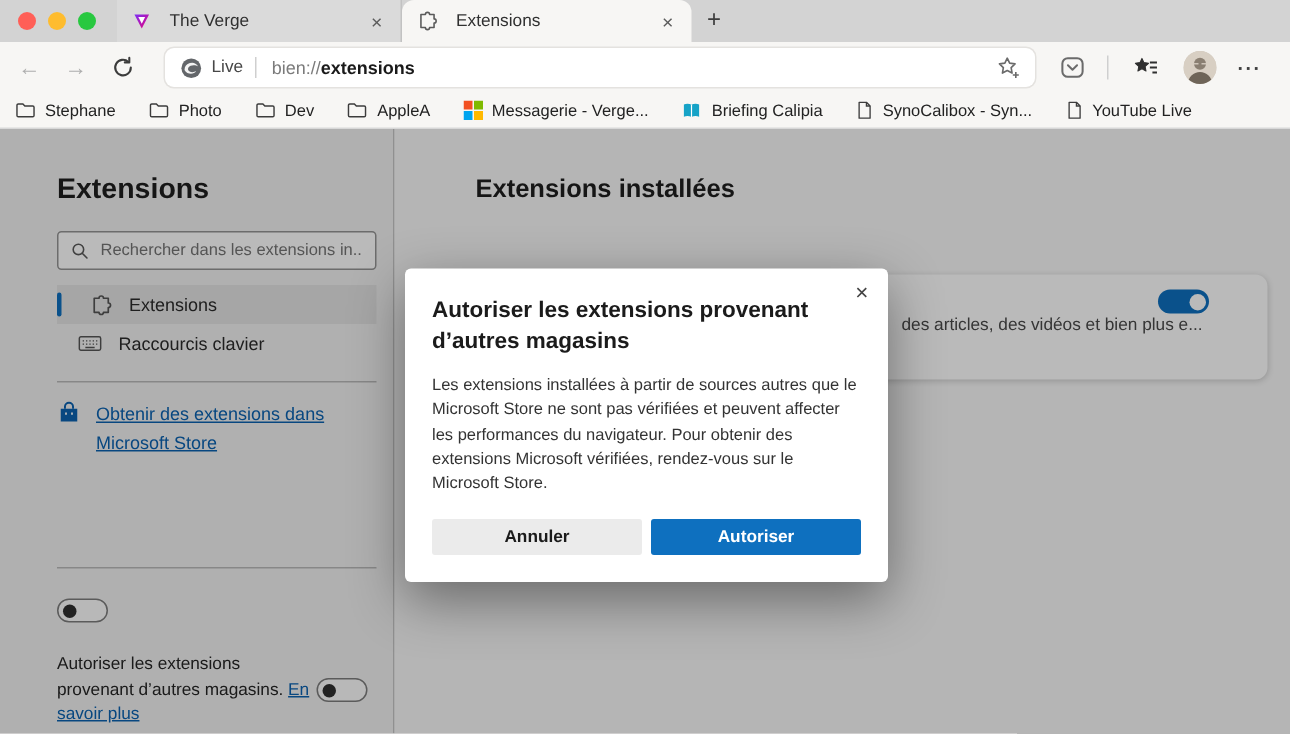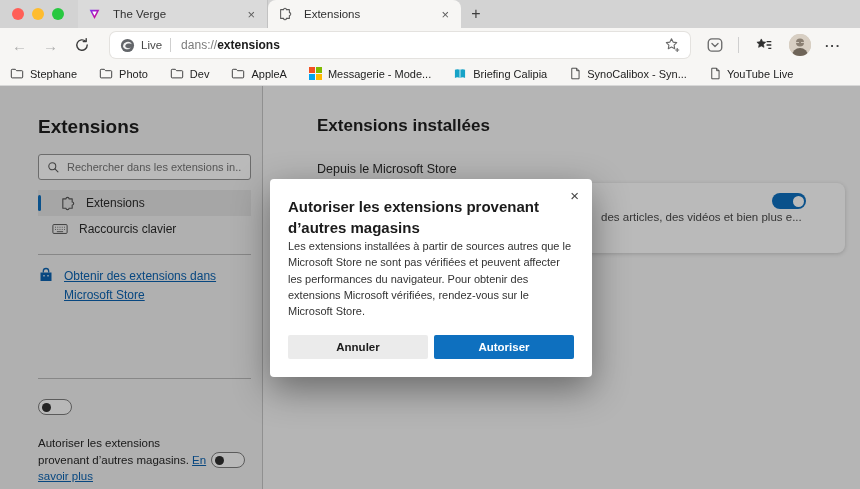--- a/index.html
+++ b/index.html
@@ -72,21 +72,21 @@
               box-shadow:0 1px 4px rgba(0,0,0,0.18); }
   .ext-card .frag { position:absolute; left:284px; top:28px; font-size:11.5px; color:#4a4a4a; }
   .ext-card .toggle { position:absolute; right:39px; top:10px; margin:0; }
 
   
   .overlay { position:absolute; top:86px; left:0; right:0; bottom:0; background:rgba(0,0,0,0.27); z-index:50; }
   .modal { position:absolute; left:270px; top:179px; width:322px; background:#fff; border-radius:4px; z-index:60;
            box-shadow:0 12px 36px rgba(0,0,0,0.42); padding:17px 18px 18px; }
   .modal-close { position:absolute; top:8px; right:13px; font-size:15px; color:#454545; cursor:default; }
   .modal-title { font-size:15px; font-weight:bold; color:#1b1b1b; line-height:1.4; padding-right:10px; }
-  .modal-body { font-size:11px; color:#333; line-height:1.48; }
+  .modal-body { margin-top:11px; font-size:11px; color:#333; line-height:1.48; }
   .modal-actions { display:flex; gap:6px; margin-top:16px; }
   .btn { flex:1; height:24px; border:none; border-radius:2px; font-family:"Liberation Sans",sans-serif;
          font-size:11.5px; font-weight:bold; cursor:default; }
   .btn.cancel { background:#ebebeb; color:#1b1b1b; }
   .btn.confirm { background:#0e70bf; color:#fff; }
 
   svg { display:block; }
 </style>
 </head>
 <body>
@@ -140,21 +140,21 @@
 
   <div class="urlbar">
     <span>
       <svg width="15" height="15" viewBox="0 0 16 16">
         <circle cx="8" cy="8" r="7" fill="#63666a"></circle>
         <path d="M3.2 9.2 a5.2 5.2 0 0 1 9.6 -2.6 c-1.4-1-5.4-1.4-6.8.9-1 1.7.6 3.3 2.7 3.3 1.1 0 2-.3 2.8-.8-1.5 2.6-6.3 2.8-8.3-.8z" fill="#fff" opacity="0.92"></path>
       </svg>
     </span>
     <span class="engine">Live</span>
     <span class="url-sep"></span>
-    <span class="scheme">dans://</span>
+    <span class="scheme">bien://</span>
     <span class="host">extensions</span>
     <span class="spacer"></span>
     <span>
       <svg width="16" height="16" viewBox="0 0 16 16">
         <path d="M7.5 1.8 l1.6 3.3 3.6.5 -2.6 2.5 .6 3.6 L7.5 10 l-3.2 1.7 .6-3.6 L2.3 5.6 l3.6-.5 z" fill="none" stroke="#6b6b6b" stroke-width="1.1" stroke-linejoin="round"></path>
         <path d="M11.2 13 h4 M13.2 11 v4" stroke="#6b6b6b" stroke-width="1.1"></path>
       </svg>
     </span>
   </div>
 
@@ -217,21 +217,21 @@
   </span>
   <span class="bm">
     <span>
         <svg width="13" height="13" viewBox="0 0 13 13">
           <rect x="0" y="0" width="6" height="6" fill="#f25022"></rect>
           <rect x="7" y="0" width="6" height="6" fill="#7fba00"></rect>
           <rect x="0" y="7" width="6" height="6" fill="#00a4ef"></rect>
           <rect x="7" y="7" width="6" height="6" fill="#ffb900"></rect>
         </svg>
       </span>
-    <span>Messagerie - Mode...</span>
+    <span>Messagerie - Verge...</span>
   </span>
   <span class="bm">
     <span>
         <svg width="14" height="13" viewBox="0 0 16 14">
           <path d="M8 2.8 C6.4 1.8 3.8 1.8 2.2 2.6 V12 C3.8 11.2 6.4 11.2 8 12.2 C9.6 11.2 12.2 11.2 13.8 12 V2.6 C12.2 1.8 9.6 1.8 8 2.8 z" fill="#16a3c7"></path>
           <path d="M8 2.8 V12.2" stroke="#fff" stroke-width="0.9"></path>
         </svg>
       </span>
     <span>Briefing Calipia</span>
   </span>
@@ -315,21 +315,20 @@
         <span class="sb-label"><span>Autoriser les extensions provenant d’autres magasins. </span><a class="link">En savoir plus</a></span>
         <span class="toggle off">
             <span class="knob"></span>
           </span>
       </div>
     </div>
   </div>
 
   <div class="main">
     <div class="main-heading">Extensions installées</div>
-    <div class="main-sub">Depuis le Microsoft Store</div>
 
     <div class="ext-card">
       <span class="frag">des articles, des vidéos et bien plus e...</span>
       <span class="toggle on">
           <span class="knob"></span>
         </span>
     </div>
   </div>
 </div>
 

